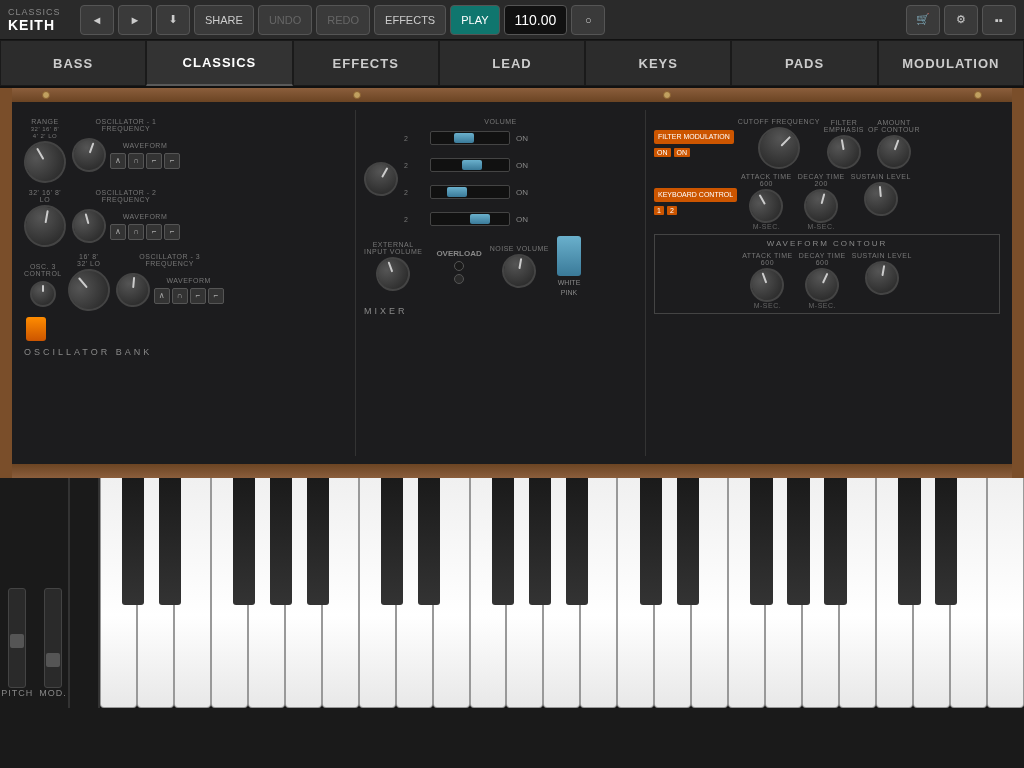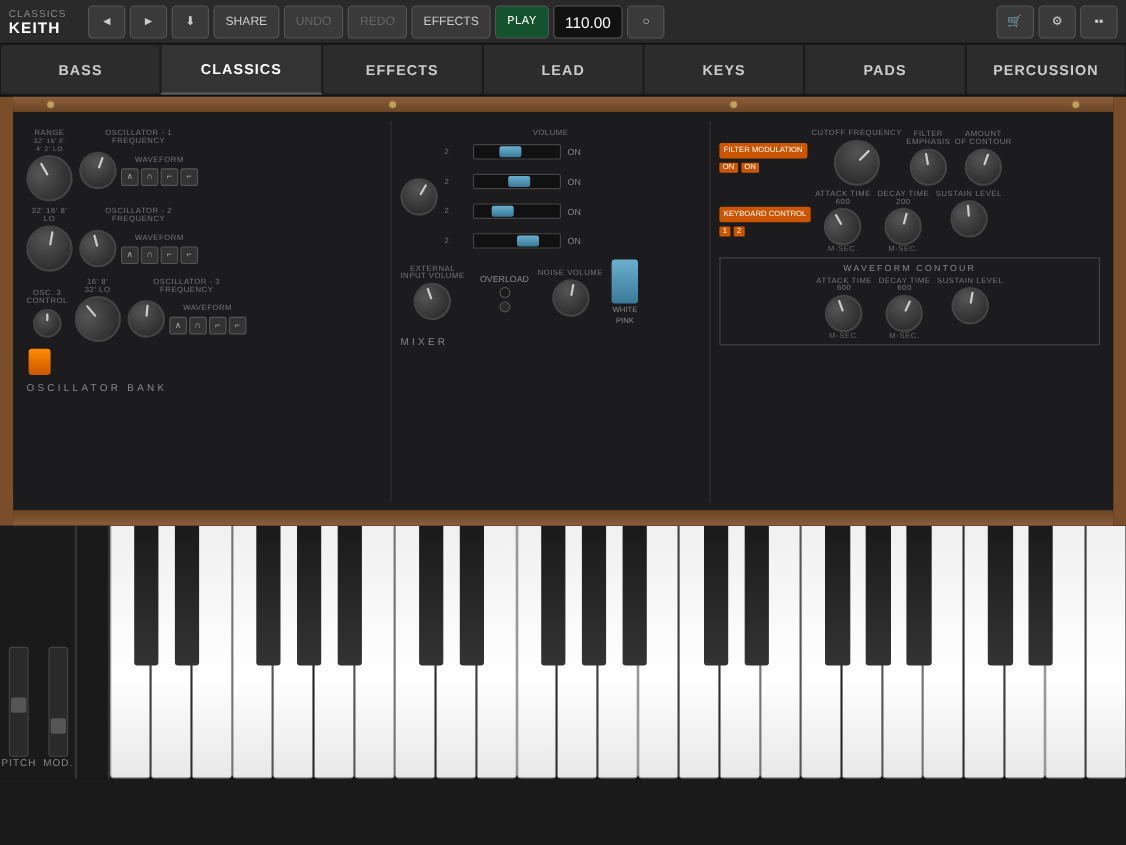--- a/index.html
+++ b/index.html
@@ -11,21 +11,21 @@
     }
     #app-title-block { display: flex; flex-direction: column; margin-right: 8px; min-width: 60px; }
     #app-subtitle { font-size: 9px; color: #888; text-transform: uppercase; letter-spacing: 1px; }
     #app-title { font-size: 14px; color: #fff; font-weight: bold; letter-spacing: 1px; }
 
     .top-btn {
       background: #3a3a3a; border: 1px solid #555; border-radius: 4px; color: #ccc;
       font-size: 11px; padding: 4px 10px; cursor: pointer; height: 30px; display: flex; align-items: center; justify-content: center;
     }
     .top-btn.icon-btn { width: 34px; padding: 0; }
-    .top-btn.active { background: #14532d; color: #fff; font-family: Liberation Mono, monospace; }
+    .top-btn.active { background: #0f766e; color: #fff; }
     .top-btn.dim { color: #666; }
     #tempo-display { background: #111; border: 1px solid #555; border-radius: 4px; color: #fff; font-size: 14px; padding: 4px 10px; height: 30px; display: flex; align-items: center; }
     .spacer { flex: 1; }
 
     
     #preset-bar {
       display: flex; background: #222; height: 48px; border-bottom: 2px solid #111;
     }
     .preset-btn {
       flex: 1; display: flex; align-items: center; justify-content: center;
@@ -108,21 +108,21 @@
       border: 1px solid #999; border-top: none; border-radius: 0 0 4px 4px; cursor: pointer; position: relative;
     }
     .black-key {
       position: absolute; background: linear-gradient(180deg, #1a1a1a, #333); border-radius: 0 0 3px 3px;
       width: 3%; height: 100%; cursor: pointer; pointer-events: all; z-index: 10;
     }
 
     .keys-cover { width: 30px; background: #1a1a1a; border-right: 2px solid #333; }
 
     
-    .overload-label { color: #888; font-size: 8px; text-align: right; }
+    .overload-label { color: #888; font-size: 8px; text-align: right; font-weight: bold; }
     .overload-light { width: 10px; height: 10px; border-radius: 50%; background: #222; border: 1px solid #555; }
 
     .sub-label { color: #666; font-size: 7px; letter-spacing: 0.5px; text-align: center; }
   </style>
 </head>
 <body>
 
 <div id="top-bar">
   <div id="app-title-block">
     <span id="app-subtitle">CLASSICS</span>
@@ -144,21 +144,21 @@
   <button class="top-btn icon-btn">▪▪</button>
 </div>
 
 <div id="preset-bar">
   <div class="preset-btn">BASS</div>
   <div class="preset-btn active">CLASSICS</div>
   <div class="preset-btn">EFFECTS</div>
   <div class="preset-btn">LEAD</div>
   <div class="preset-btn">KEYS</div>
   <div class="preset-btn">PADS</div>
-  <div class="preset-btn">PERCUSSION</div>
+  <div class="preset-btn">MODULATION</div>
 </div>
 
 <div id="synth-body">
   <div id="synth-top-wood">
     <div class="wood-screw"></div>
     <div class="wood-screw"></div>
     <div class="wood-screw"></div>
     <div class="wood-screw"></div>
   </div>
 

